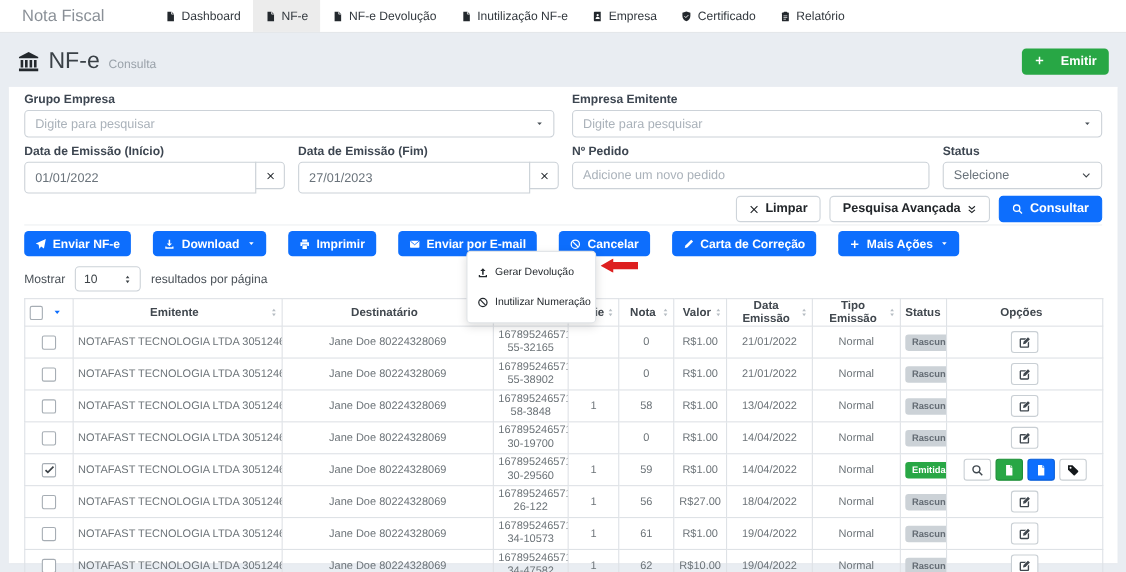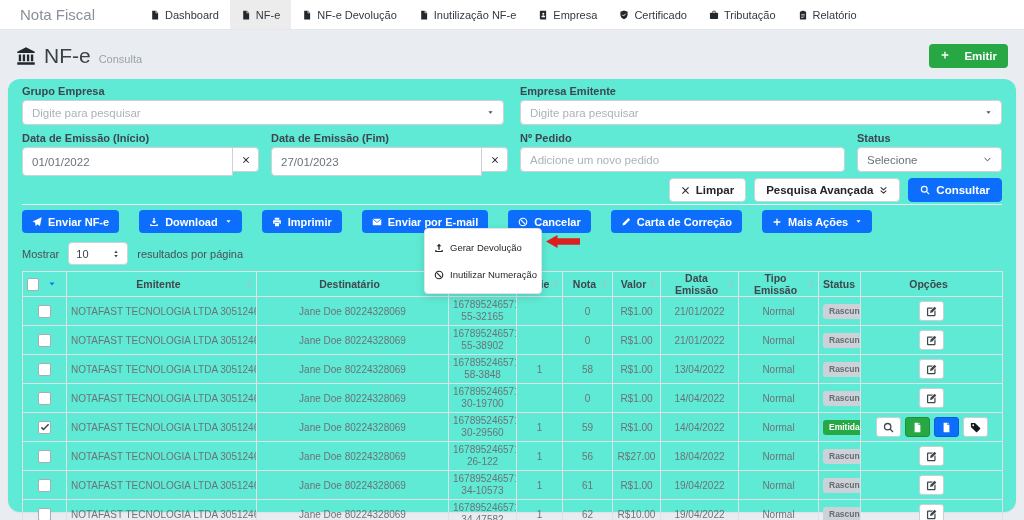--- a/index.html
+++ b/index.html
@@ -21,21 +21,21 @@
   
   .content { padding:5px 8px 0; }
   .page-head { display:flex; justify-content:space-between; align-items:center; padding:9px 8px 11px; }
   .page-title-wrap { display:flex; align-items:baseline; gap:8px; }
   .title-icon { font-size:20px; color:#23282d; align-self:center; }
   .page-title { font-size:21px; color:#3a4147; }
   .page-subtitle { font-size:11px; color:#9aa2aa; }
   .btn-emit { background:var(--success); color:#fff; border:none; border-radius:4px; font-size:11.5px; font-weight:700; padding:6px 11px; display:flex; gap:14px; }
   .btn-emit .ic { font-size:10px; }
 
-  .card { background:#5eead4; border-radius:12px; padding:6px 14px 0; box-shadow:0 1px 2px rgba(0,0,0,.05); height:433px; }
+  .card { background:#ffffff; border-radius:0; padding:6px 14px 0; box-shadow:0 1px 2px rgba(0,0,0,.05); height:433px; }
 
   
   .f-label { display:block; font-size:11px; font-weight:700; color:#3d4651; margin-bottom:3px; }
   .f-row2 { display:grid; grid-template-columns:1fr 1fr; column-gap:16px; margin-bottom:7px; }
   .f-row4 { display:grid; grid-template-columns:237px 237px 325px 1fr; column-gap:12px; margin-bottom:2px; }
   .select2, .select-native { height:25px; border:1px solid #ccd2d8; border-radius:4px; display:flex; align-items:center; justify-content:space-between; padding:0 9px; font-size:11.5px; background:#fff; cursor:pointer; }
   .select2 .ph { color:#aab2ba; }
   .select2 .ic { font-size:7px; color:#495057; }
   .select-native { color:#6a737b; }
   .select-native .ic { font-size:9px; color:#3c4247; }
@@ -139,29 +139,20 @@
           <span>Empresa</span>
         </li>
         <li class="nav-item">
           <span class="ic">
             <svg viewBox="0 0 16 16" xmlns="http://www.w3.org/2000/svg" fill="currentColor">
               <path d="M8 .8l5.8 1.9v4.5c0 3.7-2.4 6.3-5.8 7.6C4.6 13.5 2.2 10.9 2.2 7.2V2.7z"></path>
               <path d="M5.2 7.6l2 2 3.6-3.6" fill="none" stroke="#fff" stroke-width="1.4"></path>
             </svg>
           </span>
           <span>Certificado</span>
-        </li>
-        <li class="nav-item">
-          <span class="ic">
-            <svg viewBox="0 0 16 16" xmlns="http://www.w3.org/2000/svg" fill="currentColor">
-              <rect x="1.5" y="4.5" width="13" height="10" rx="1.2"></rect>
-              <path d="M5.8 4.2V2.8c0-.5.4-.8.8-.8h2.8c.4 0 .8.3.8.8v1.4" fill="none" stroke="currentColor" stroke-width="1.4"></path>
-            </svg>
-          </span>
-          <span>Tributação</span>
         </li>
         <li class="nav-item">
           <span class="ic">
             <svg viewBox="0 0 16 16" xmlns="http://www.w3.org/2000/svg" fill="currentColor">
               <rect x="3" y="2.2" width="10" height="12.8" rx="1"></rect>
               <rect x="5.5" y="1" width="5" height="2.6" rx="0.8"></rect>
               <path d="M5.2 7h5.6M5.2 9.5h5.6M5.2 12h3.6" stroke="#fff" stroke-width="1" fill="none"></path>
             </svg>
           </span>
           <span>Relatório</span>

